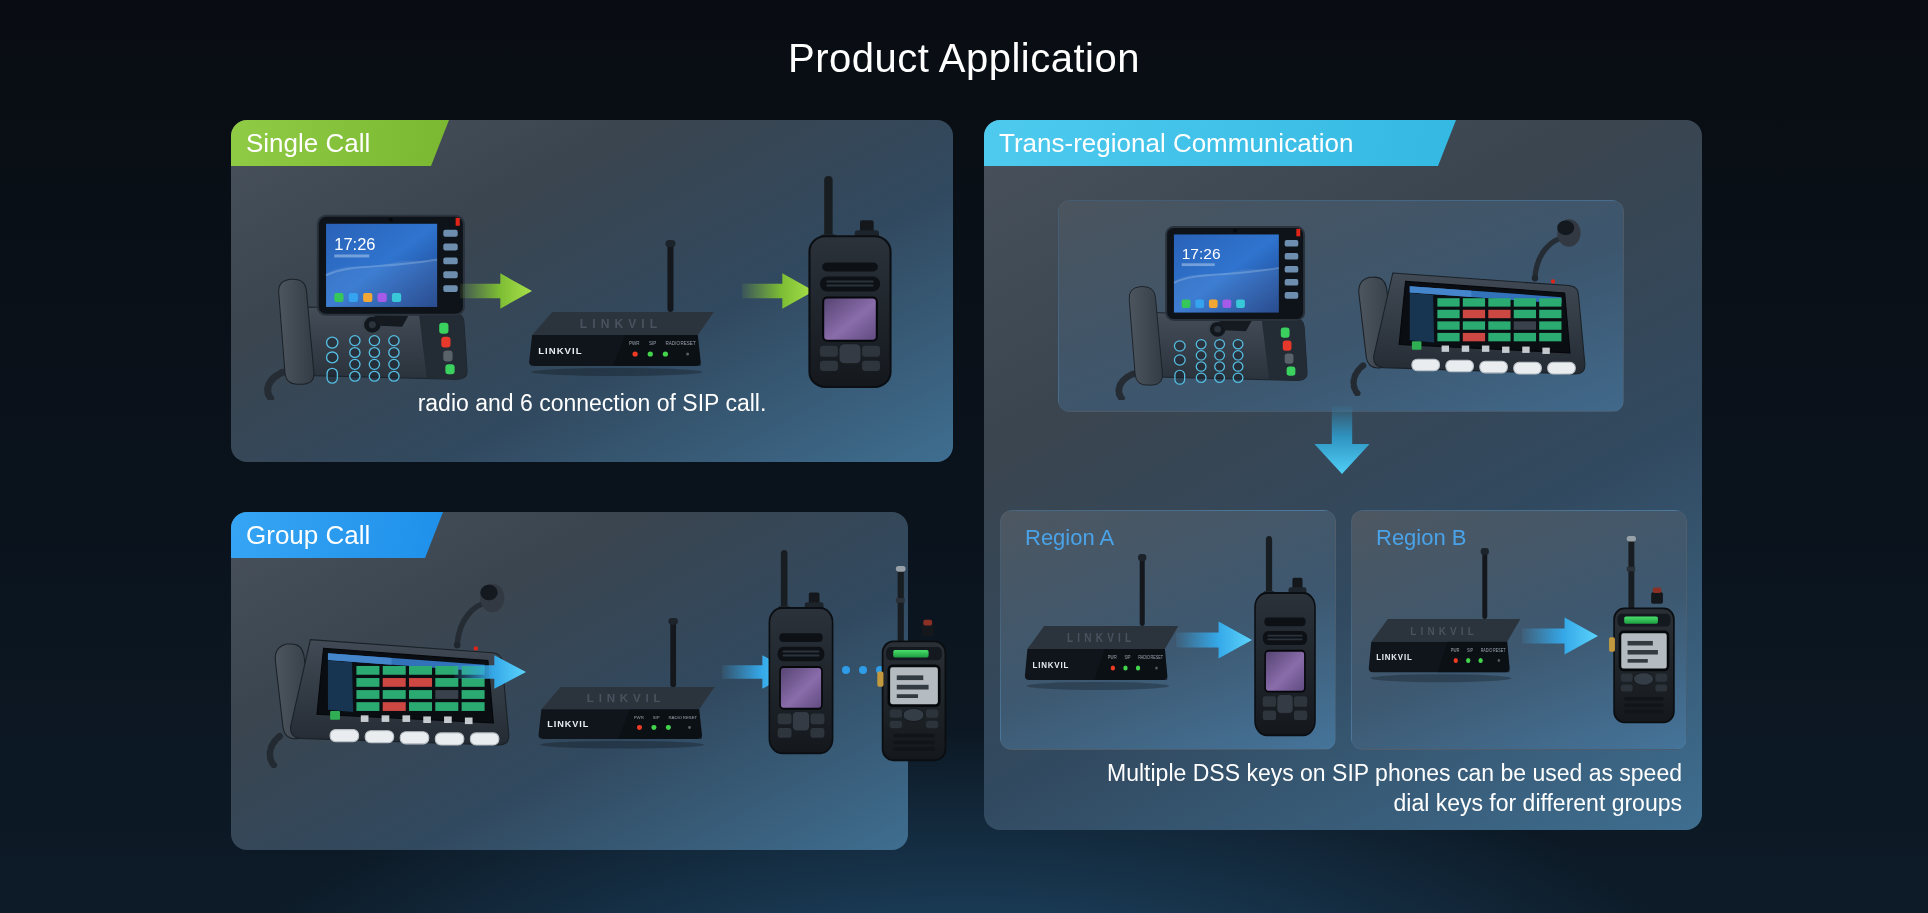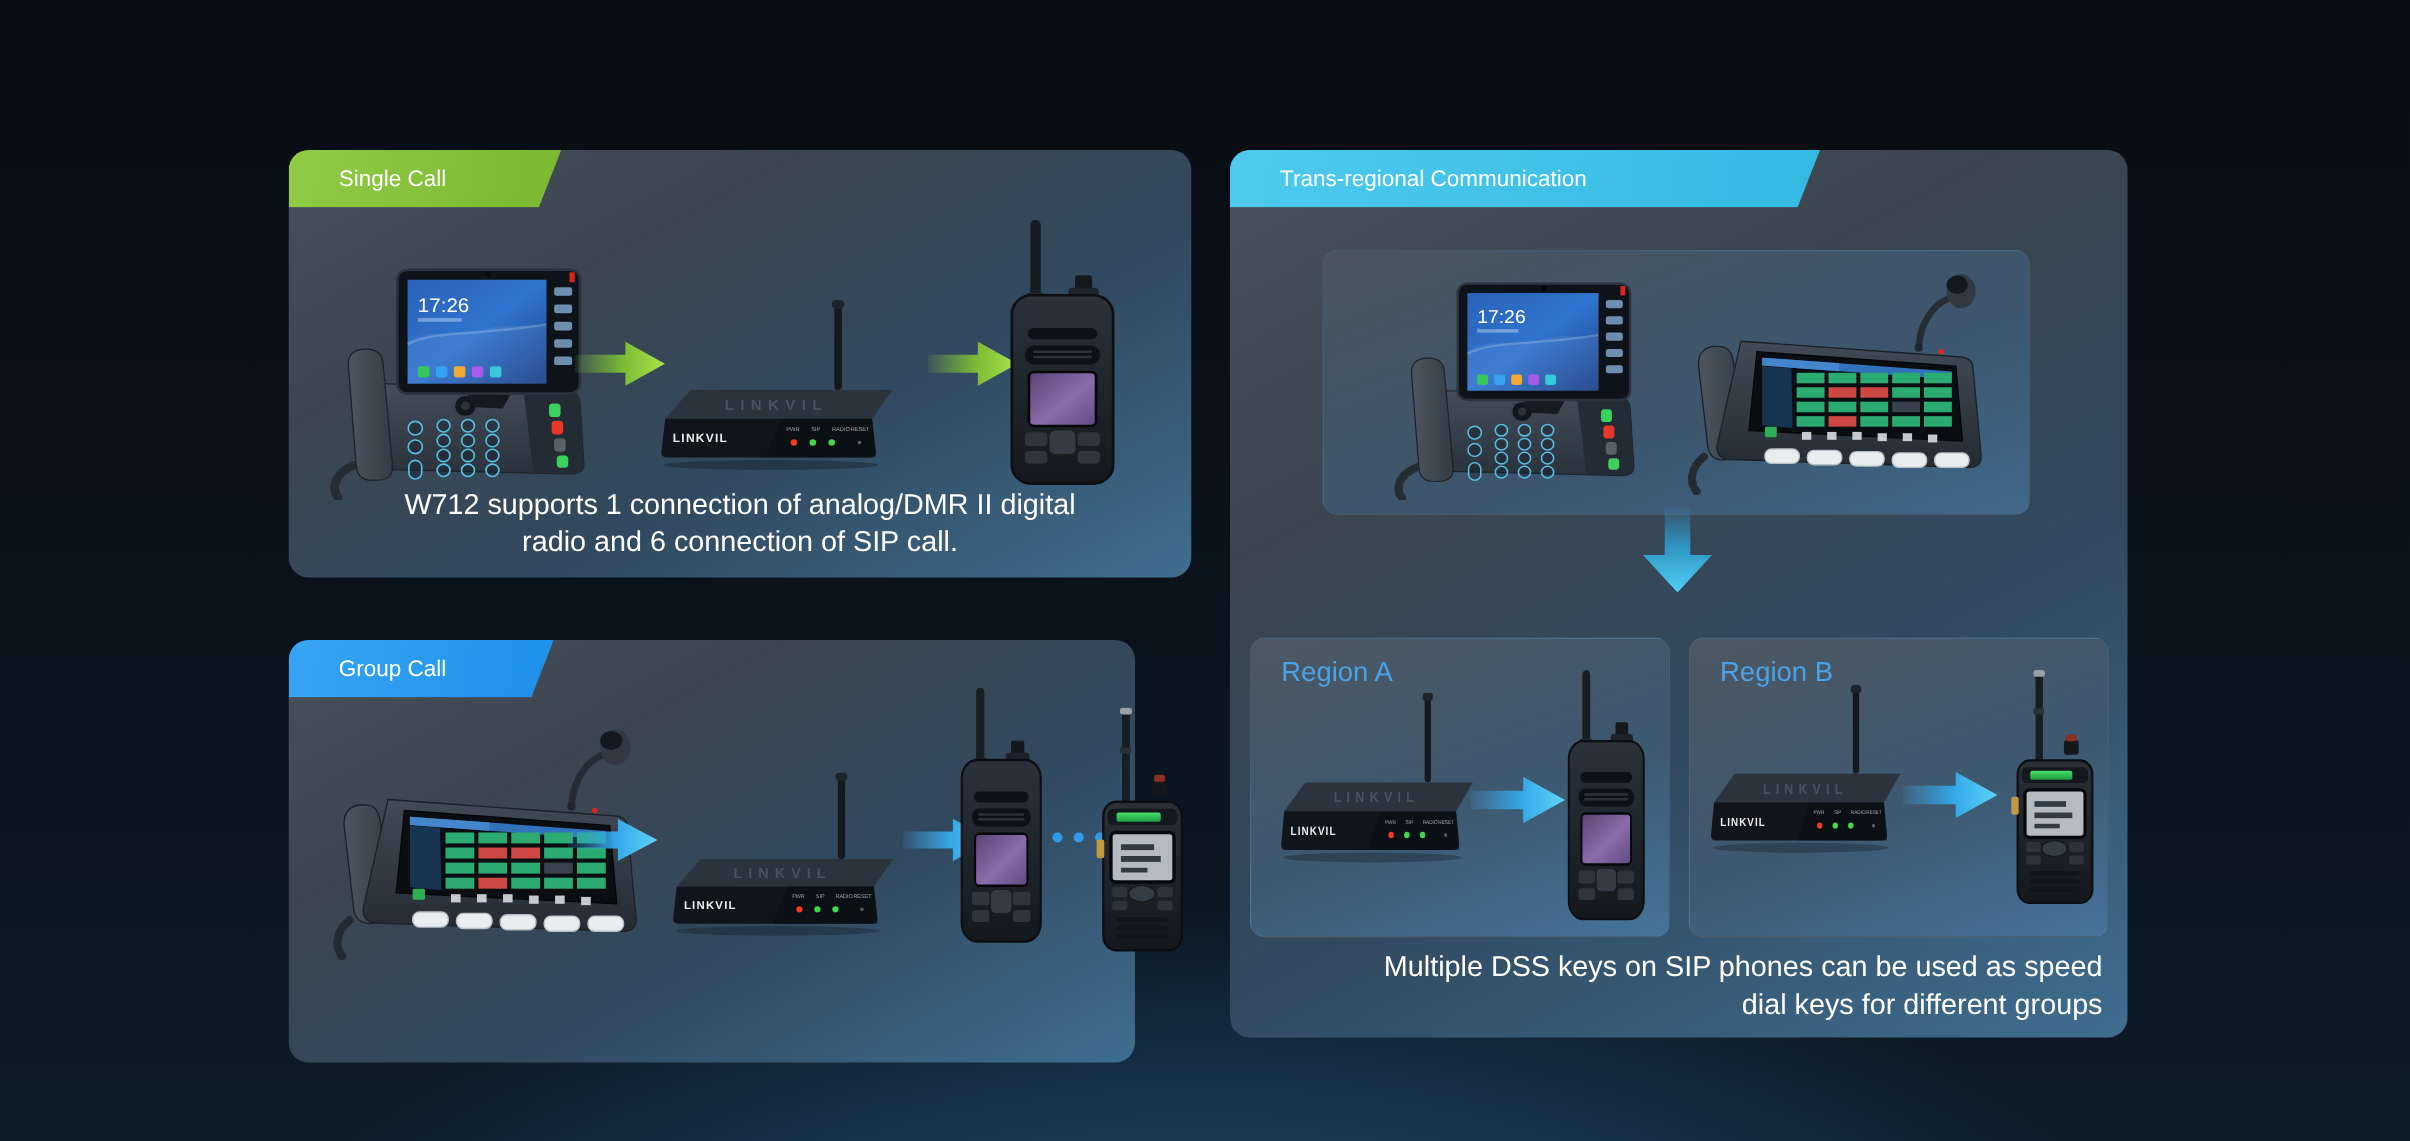--- a/index.html
+++ b/index.html
@@ -13,22 +13,22 @@
   }
   .title { position:absolute; left:0; right:0; top:36px; text-align:center;
     color:#ffffff; font-size:40px; font-weight:400; letter-spacing:.5px; }
 
   .panel { position:absolute; border-radius:16px; overflow:hidden;
     background:linear-gradient(152deg,#49525c 0%, #3b454f 30%, #31495f 62%, #3f6e90 100%); }
   #p-single { left:231px; top:120px; width:722px; height:342px; }
   #p-group  { left:231px; top:512px; width:677px; height:338px; }
   #p-trans  { left:984px; top:120px; width:718px; height:710px; }
 
-  .ribbon { position:absolute; left:0; top:0; height:46px; color:#fff; font-size:18px;
-    line-height:46px; padding-left:40px; white-space:nowrap;
+  .ribbon { position:absolute; left:0; top:0; height:46px; color:#fff; font-size:26px;
+    line-height:46px; padding-left:15px; white-space:nowrap;
     clip-path:polygon(0 0, 100% 0, calc(100% - 18px) 100%, 0 100%); }
   .ribbon-green { width:218px; background:linear-gradient(100deg,#90cb45,#7ab831); }
   .ribbon-blue  { width:212px; background:linear-gradient(100deg,#36a5f4,#1f90ea); }
   .ribbon-cyan  { width:472px; background:linear-gradient(100deg,#4ecaee,#34b9e3); }
 
   .caption { position:absolute; left:20px; right:20px; text-align:center;
     color:#ffffff; font-size:23px; line-height:30px; }
   #p-single .caption { top:268px; }
   #p-group  .caption { top:266px; }
   #p-trans  .caption { top:638px;text-align:right; }
@@ -260,27 +260,27 @@
       <rect x="20" y="164" width="14" height="8" rx="3" fill="#2c333b"></rect>
       <rect x="61" y="164" width="14" height="8" rx="3" fill="#2c333b"></rect>
       <g fill="#10151a">
         <rect x="24" y="178" width="47" height="4" rx="2"></rect>
           <rect x="24" y="185" width="47" height="4" rx="2"></rect>
           <rect x="24" y="192" width="47" height="4" rx="2"></rect>
       </g>
     </symbol>
   </svg>
 
+  <h1 class="title">Product Application</h1>
 
   <section class="panel" id="p-single">
     <div class="ribbon ribbon-green">
       <span>Single Call</span>
     </div>
     <div class="caption">
-      <div>W712 supports 1 connection of analog/DMR II digital</div>
       <div>radio and 6 connection of SIP call.</div>
     </div>
   </section>
 
   <section class="panel" id="p-group">
     <div class="ribbon ribbon-blue">
       <span>Group Call</span>
     </div>
   </section>
 

